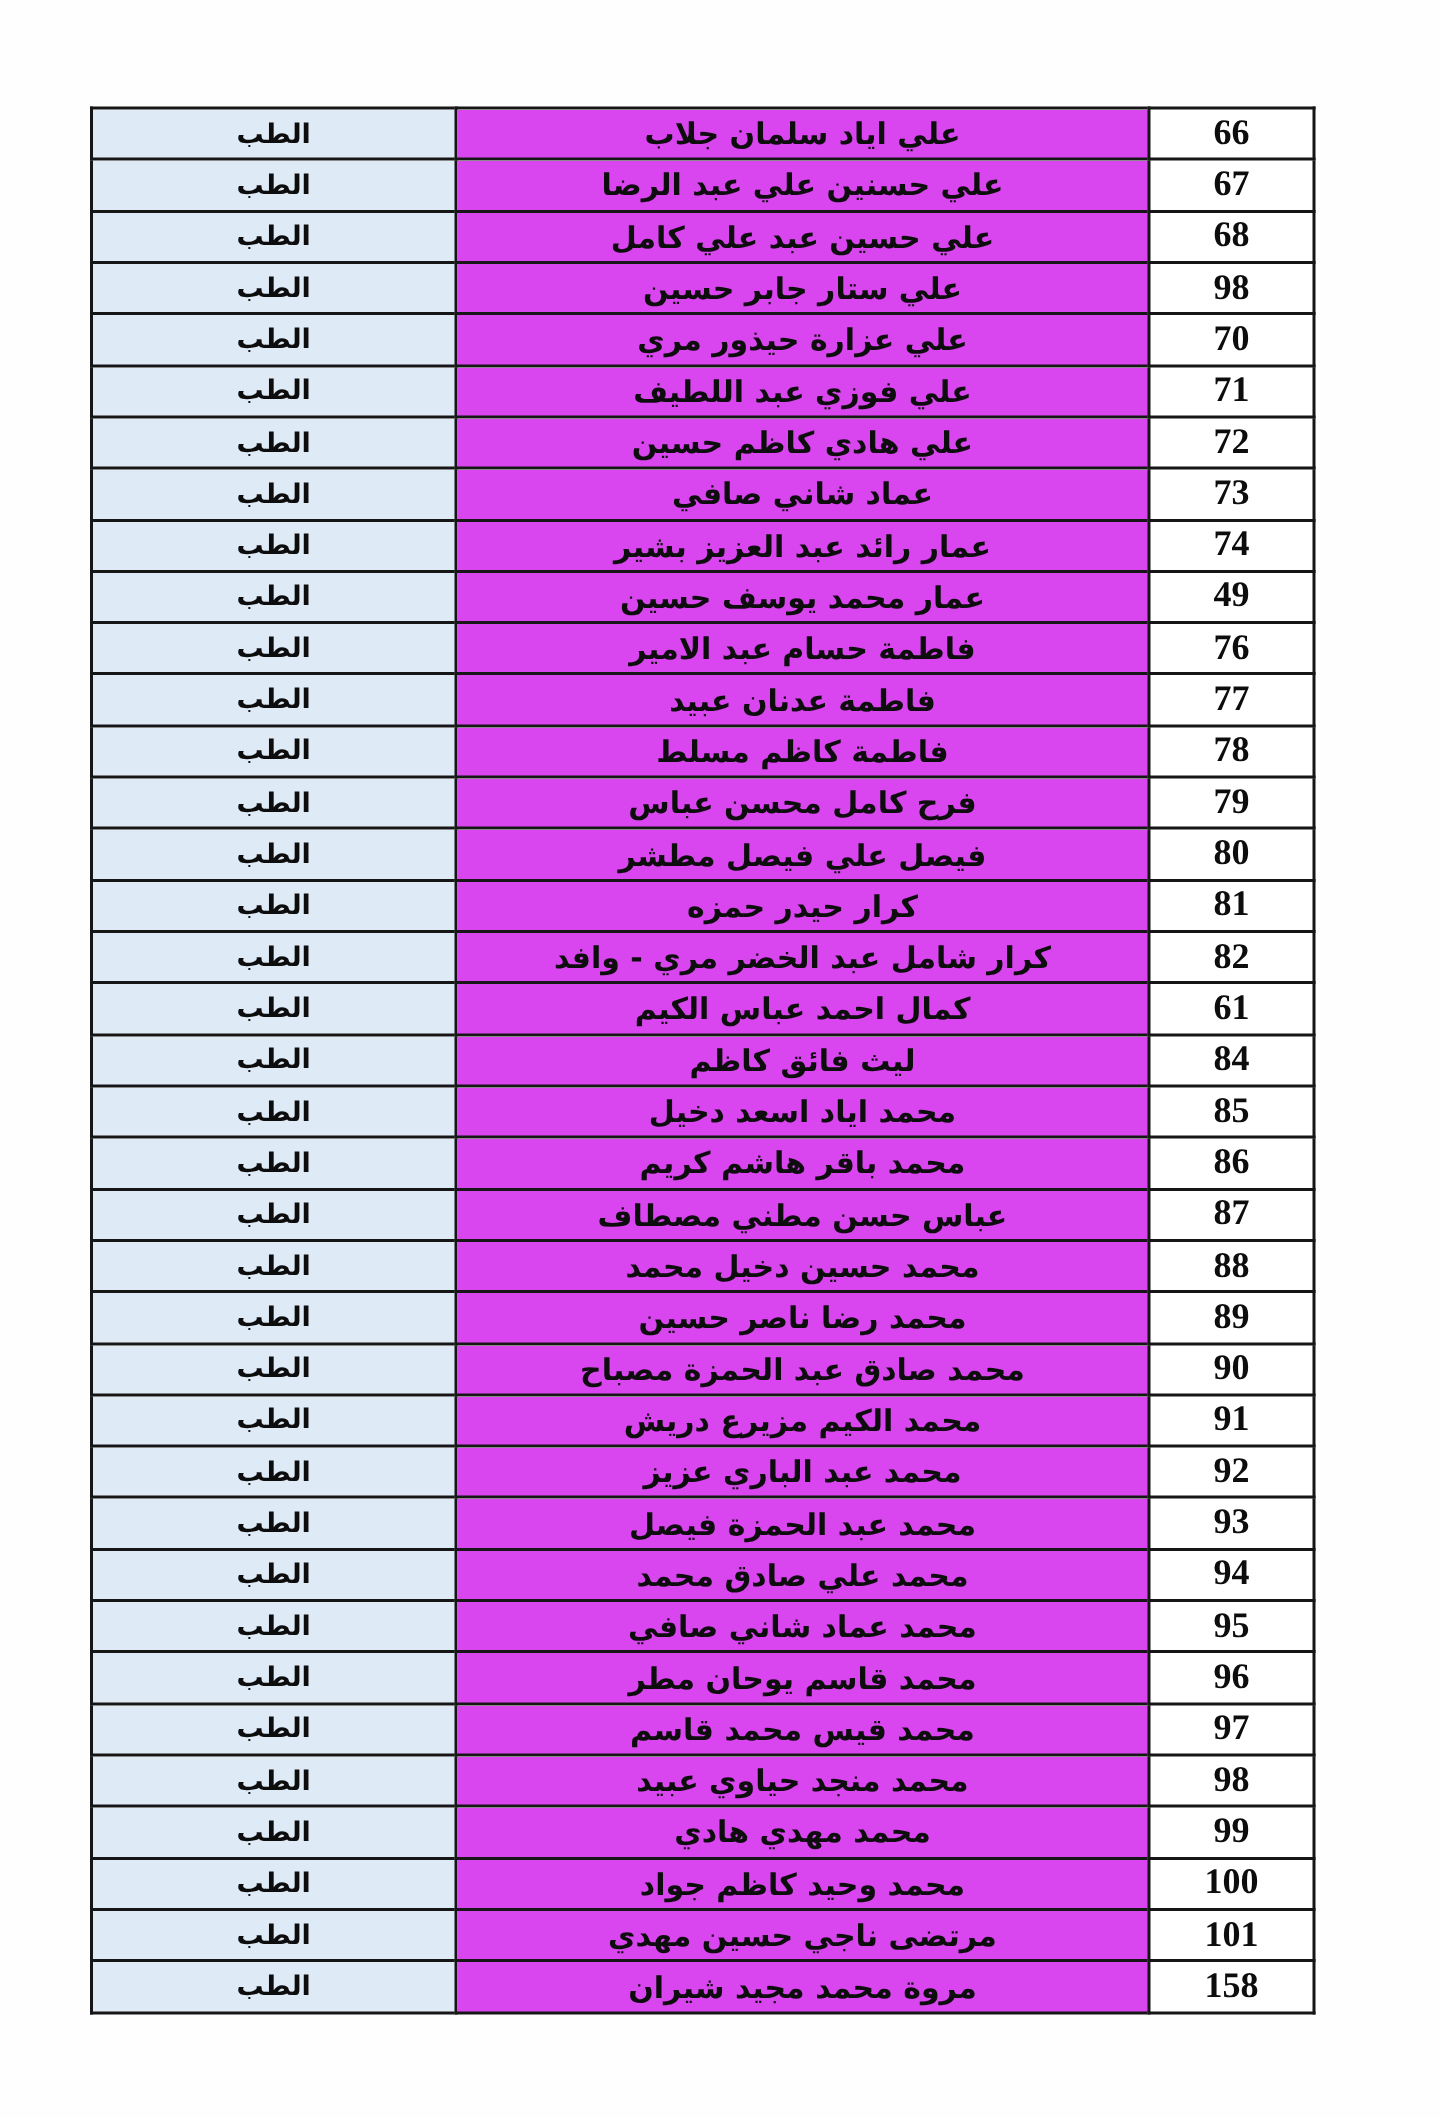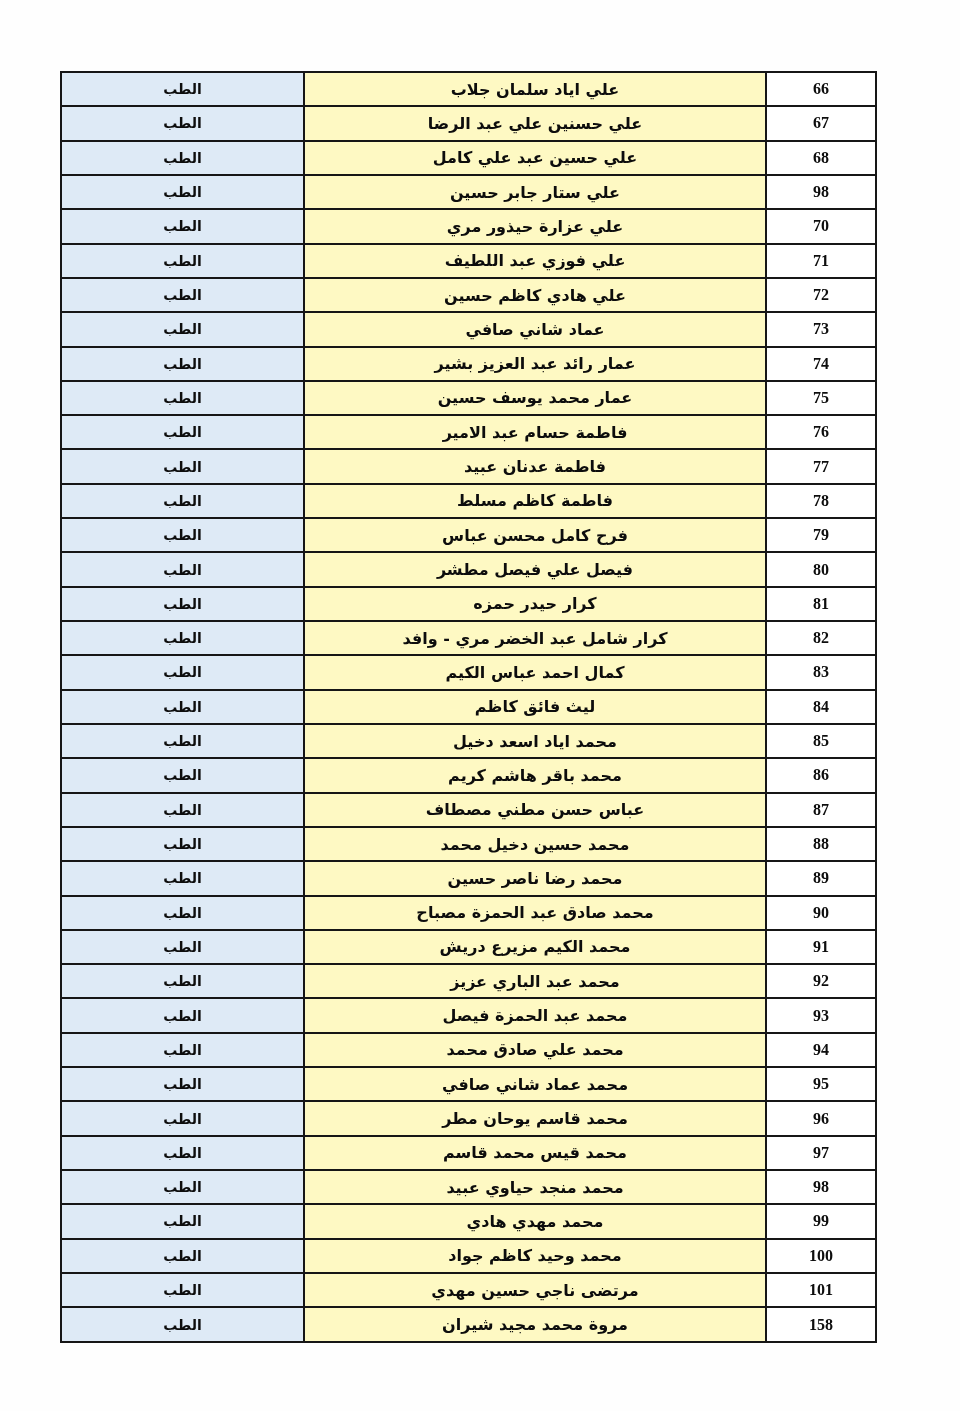--- a/index.html
+++ b/index.html
@@ -34,35 +34,35 @@
     text-align: center;
     vertical-align: middle;
     padding: 0 4px;
     overflow: hidden;
     white-space: nowrap;
   }
   td.num-cell {
     background: #ffffff;
     font-family: "Liberation Serif", "DejaVu Serif", serif;
     font-weight: bold;
-    font-size: 16px;
+    font-size: 24px;
     color: #0d0d0d;
   }
   td.name-cell {
-    background: #fef9c3;
+    background: #d946ef;
     font-family: "DejaVu Sans", sans-serif;
     font-weight: bold;
-    font-size: 16px;
+    font-size: 20px;
     color: #0d0d0d;
   }
   td.dept-cell {
     background: #deeaf6;
     font-family: "DejaVu Sans", sans-serif;
     font-weight: bold;
-    font-size: 14px;
+    font-size: 18px;
     color: #0d0d0d;
     margin-left: 20px;
   }
 </style>
 </head>
 <body>
 
 <div class="page">
   <table class="list-table">
     <colgroup>
@@ -119,21 +119,21 @@
     <td class="dept-cell">الطب</td>
   </tr>
 
   <tr>
     <td class="num-cell">74</td>
     <td class="name-cell">عمار رائد عبد العزيز بشير</td>
     <td class="dept-cell">الطب</td>
   </tr>
 
   <tr>
-    <td class="num-cell">75</td>
+    <td class="num-cell">49</td>
     <td class="name-cell">عمار محمد يوسف حسين</td>
     <td class="dept-cell">الطب</td>
   </tr>
 
   <tr>
     <td class="num-cell">76</td>
     <td class="name-cell">فاطمة حسام عبد الامير</td>
     <td class="dept-cell">الطب</td>
   </tr>
 
@@ -167,21 +167,21 @@
     <td class="dept-cell">الطب</td>
   </tr>
 
   <tr>
     <td class="num-cell">82</td>
     <td class="name-cell">كرار شامل عبد الخضر مري - وافد</td>
     <td class="dept-cell">الطب</td>
   </tr>
 
   <tr>
-    <td class="num-cell">83</td>
+    <td class="num-cell">61</td>
     <td class="name-cell">كمال احمد عباس الكيم</td>
     <td class="dept-cell">الطب</td>
   </tr>
 
   <tr>
     <td class="num-cell">84</td>
     <td class="name-cell">ليث فائق كاظم</td>
     <td class="dept-cell">الطب</td>
   </tr>
 

